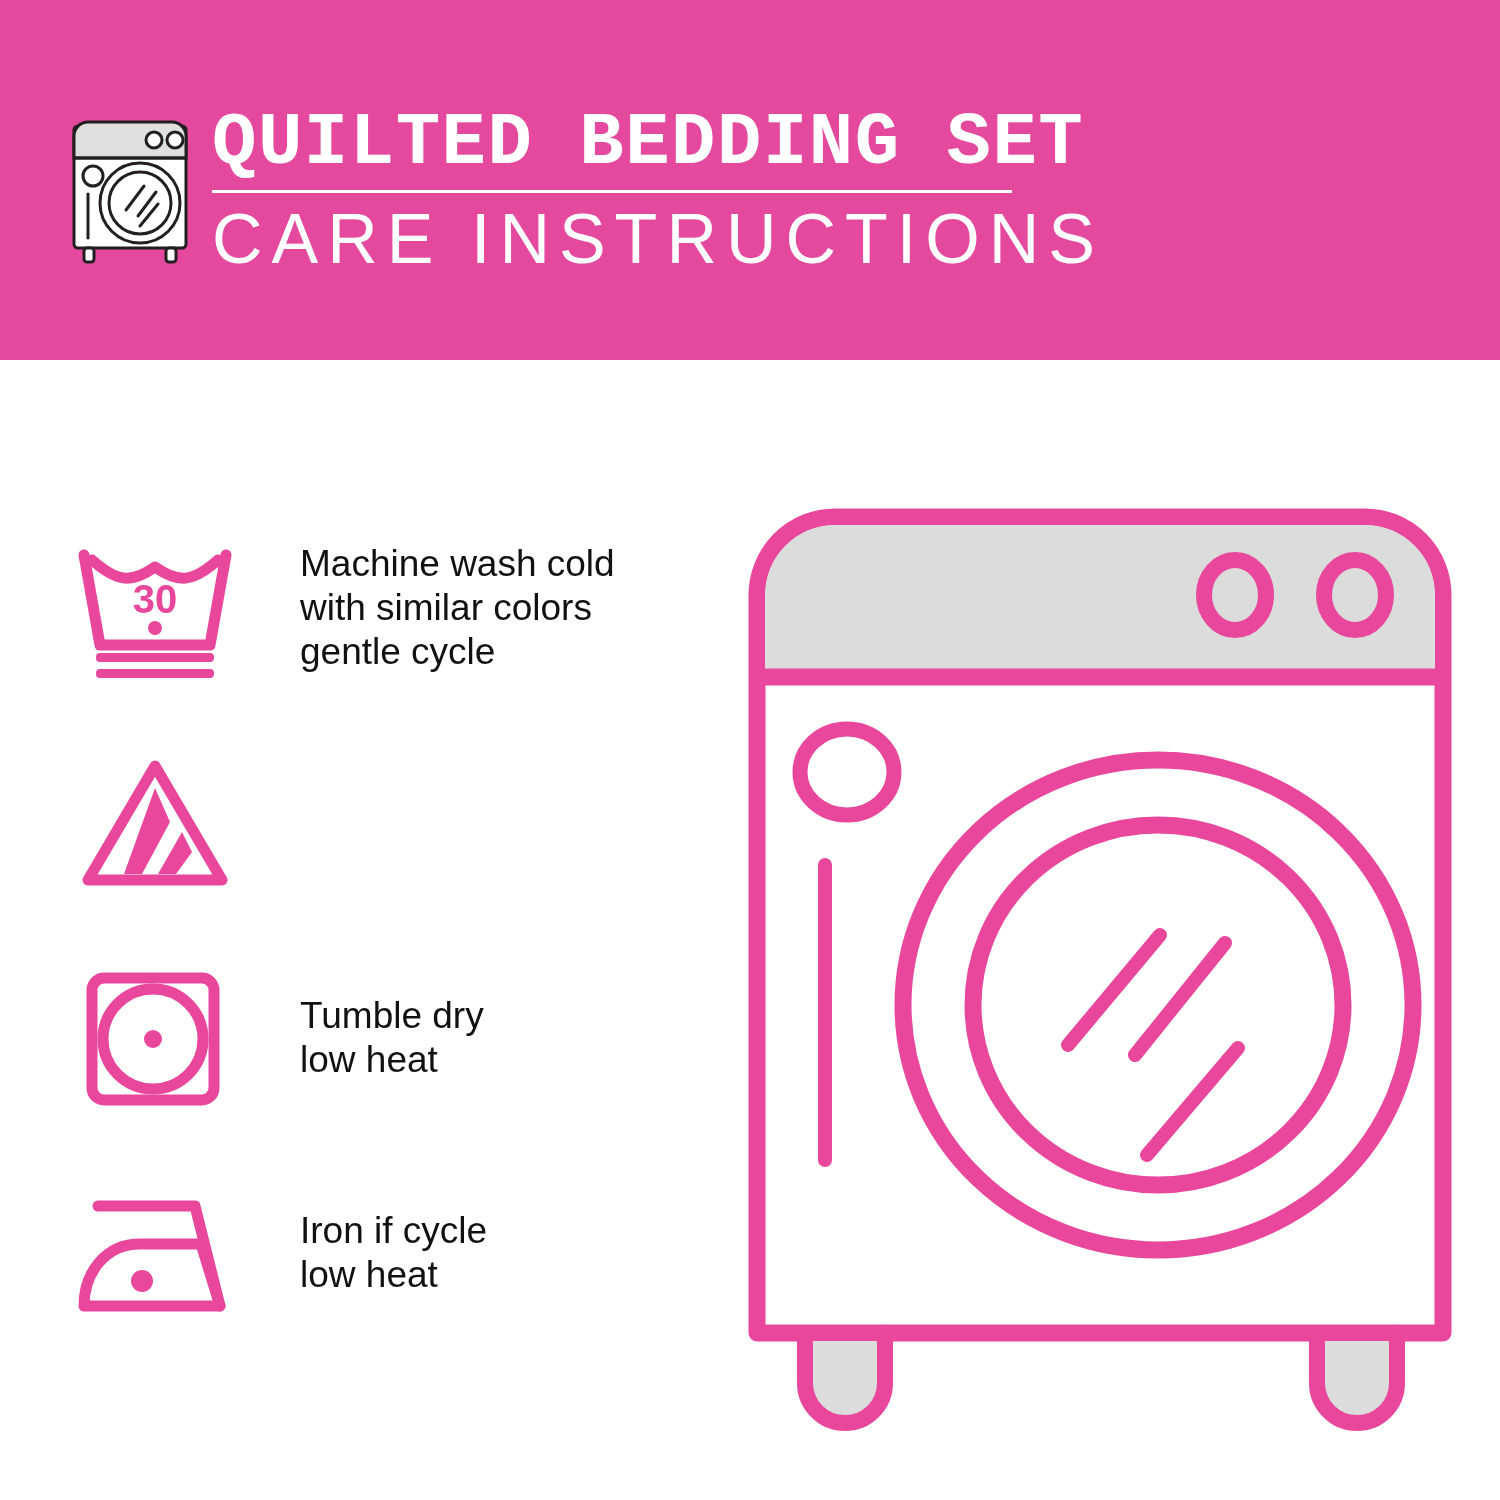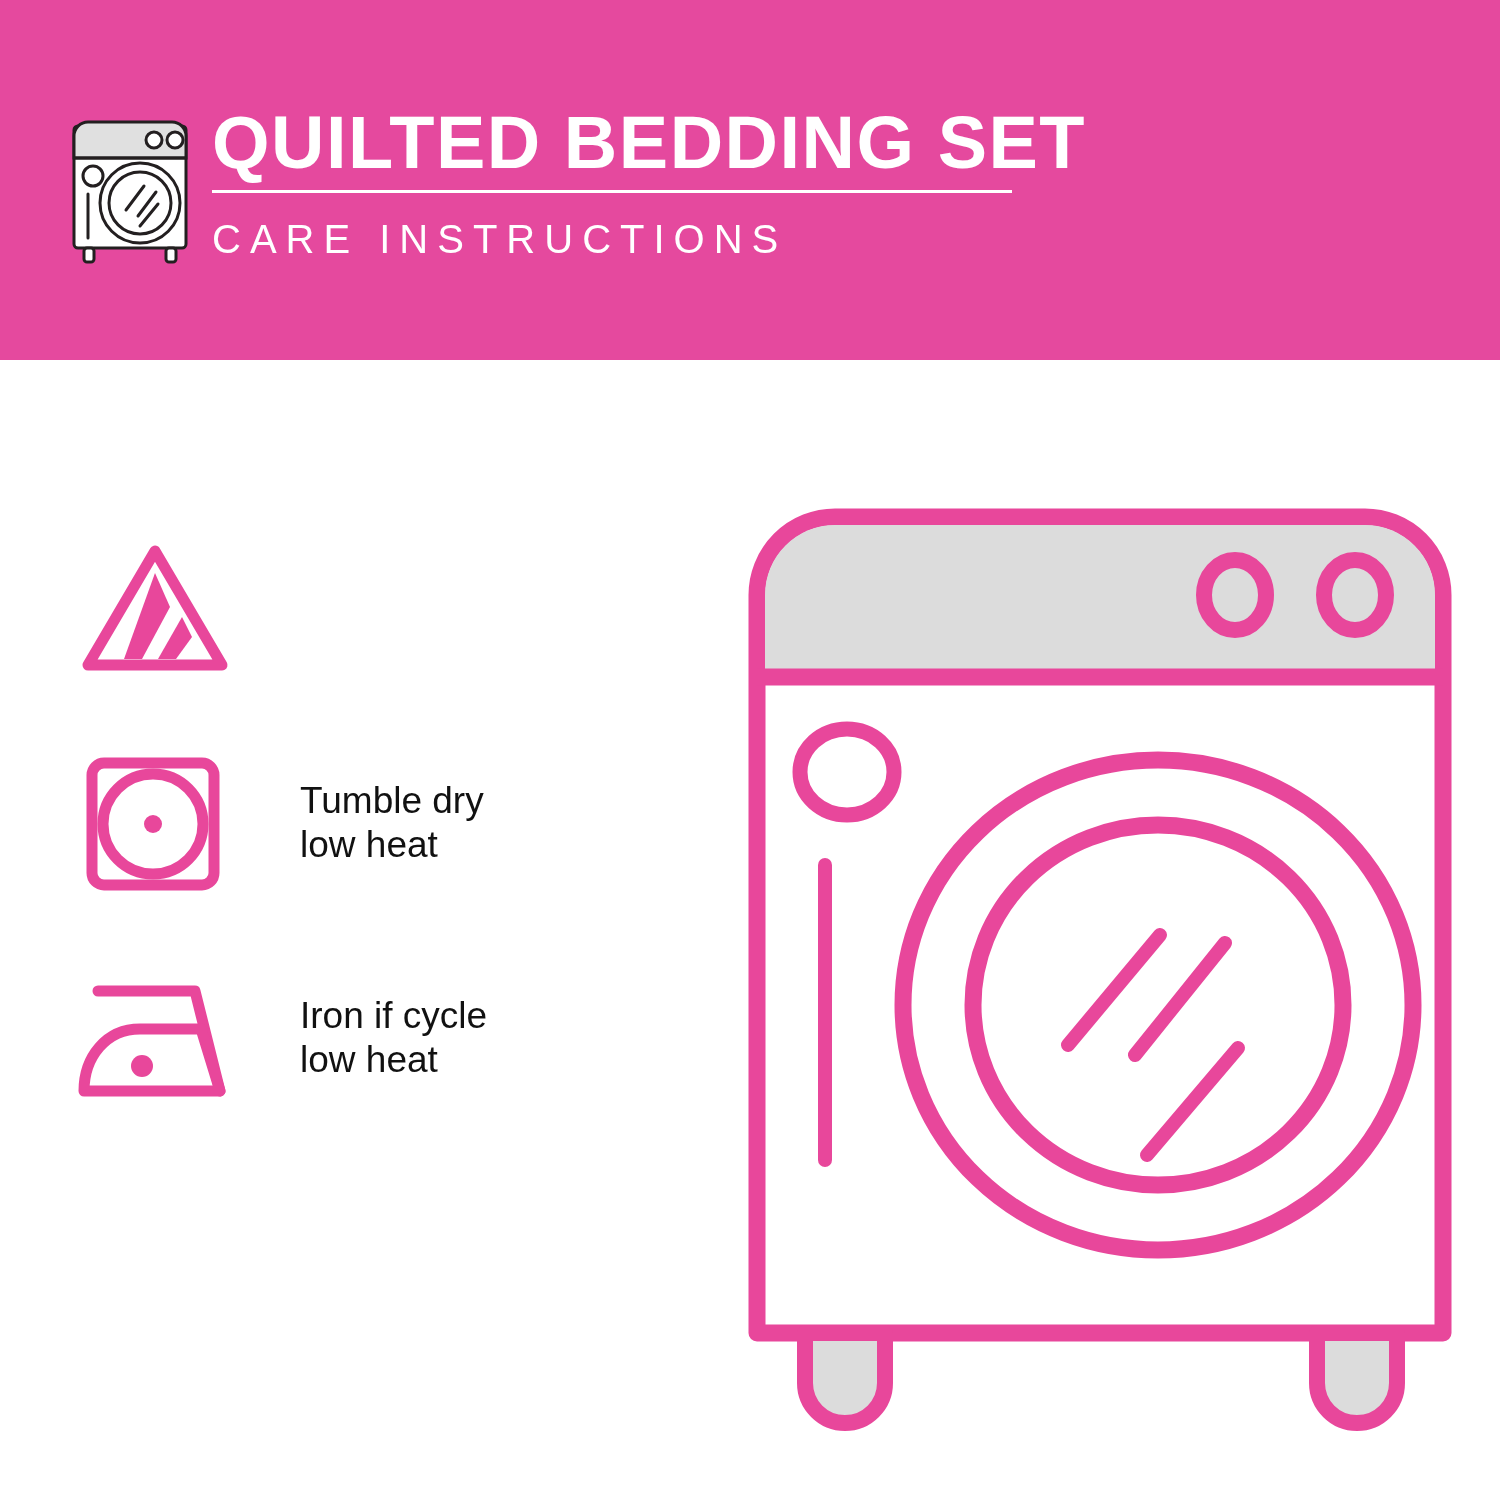--- a/index.html
+++ b/index.html
@@ -37,31 +37,31 @@
     top: 100px;
     width: 820px;
   }
   .title-main {
     font-size: 74px;
     font-weight: bold;
     color: #ffffff;
     letter-spacing: 1.5px;
     line-height: 86px;
     white-space: nowrap;
-    font-family: Liberation Sans, sans-serif;
+    font-family: Liberation Mono, monospace;
   }
   .title-rule {
     width: 800px;
     height: 3px;
     background: #ffffff;
     margin-top: 4px;
     margin-bottom: 10px;
   }
   .title-sub {
-    font-size: 40px;
+    font-size: 70px;
     font-weight: 300;
     color: #ffffff;
     letter-spacing: 9px;
     line-height: 72px;
     white-space: nowrap;
     font-family: "Liberation Sans", sans-serif;
   }
 
   
   .instructions {
@@ -135,20 +135,37 @@
 
   <div class="header-text">
     <div class="title-main">QUILTED BEDDING SET</div>
     <div class="title-rule"></div>
     <div class="title-sub">CARE INSTRUCTIONS</div>
   </div>
 </div>
 
 <div class="instructions">
 
+  <div class="instr-row">
+    <div class="instr-icon">
+      <svg viewBox="0 0 170 150" width="170" height="150">
+        <path d="M14 22 L30 112 L140 112 L156 22" fill="none" stroke="#e8479b" stroke-width="11" stroke-linecap="round" stroke-linejoin="round"></path>
+        <path d="M22 27 C48 50, 62 50, 85 34 C108 50, 122 50, 148 27" fill="none" stroke="#e8479b" stroke-width="11" stroke-linecap="round" stroke-linejoin="round"></path>
+        <text x="85" y="80" text-anchor="middle" font-family="'Liberation Sans', sans-serif" font-size="40" font-weight="bold" fill="#e8479b">30</text>
+        <circle cx="85" cy="95" r="7" fill="#e8479b"></circle>
+        <rect x="26" y="120" width="118" height="9" rx="4" fill="#e8479b"></rect>
+        <rect x="26" y="136" width="118" height="9" rx="4" fill="#e8479b"></rect>
+      </svg>
+    </div>
+    <div class="instr-text">
+      <div>Machine wash cold</div>
+      <div>with similar colors</div>
+      <div>gentle cycle</div>
+    </div>
+  </div>
 
   <div class="instr-row">
     <div class="instr-icon">
       <svg viewBox="0 0 170 150" width="170" height="150">
         <path d="M85 18 L152 132 L18 132 Z" fill="none" stroke="#e8479b" stroke-width="11" stroke-linejoin="round"></path>
         <path d="M85 40 L54 126 L72 126 L100 74 Z" fill="#e8479b"></path>
         <path d="M112 84 L88 126 L106 126 L122 104 Z" fill="#e8479b"></path>
       </svg>
     </div>
     <div class="instr-text">

